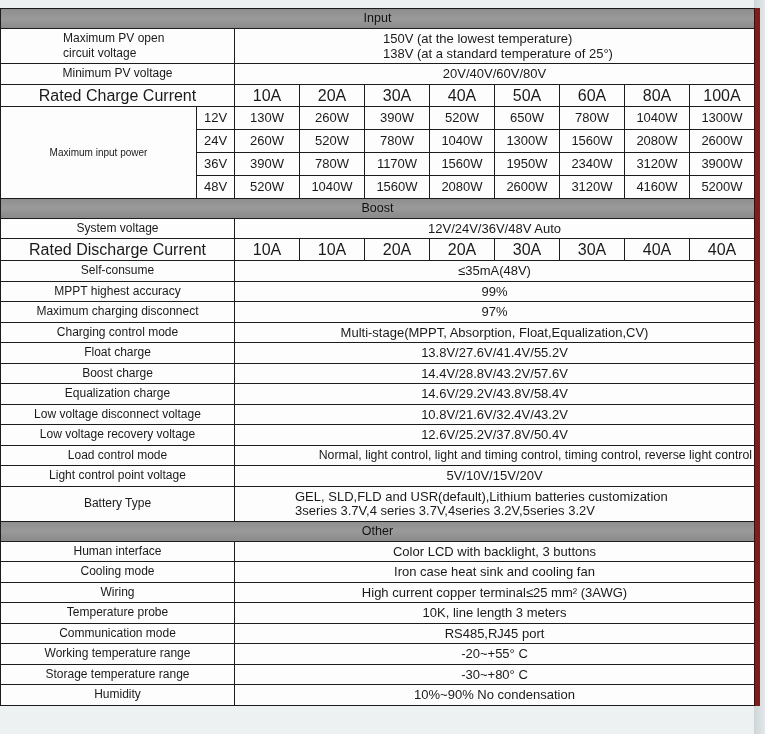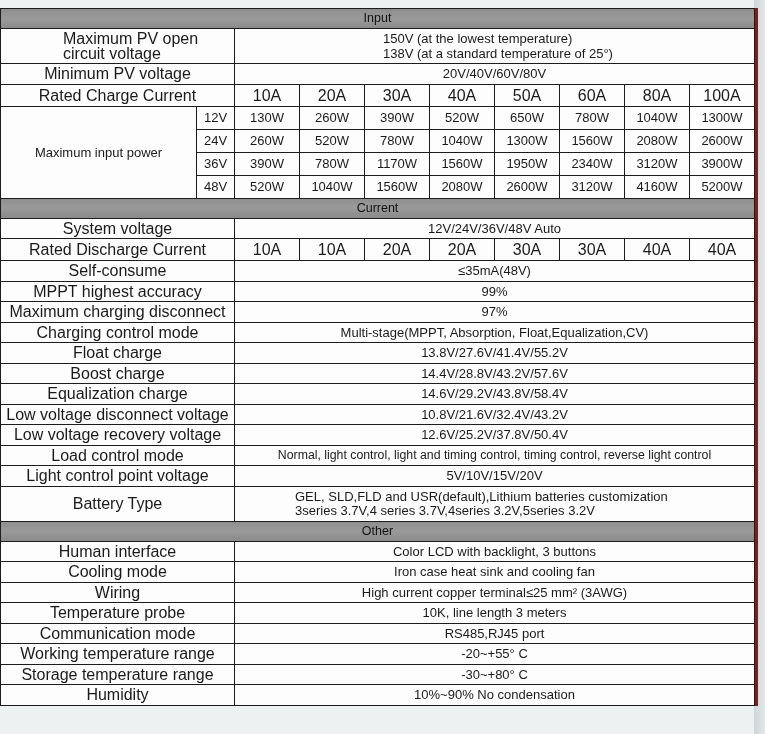--- a/index.html
+++ b/index.html
@@ -7,21 +7,21 @@
     width: 765px; height: 734px; overflow: hidden;
     background: #eef1f2;
     font-family: "Liberation Sans", sans-serif;
     color: #1a1a1a;
     position: relative;
   }
   .sheet {
     position: absolute; left: 0; top: 8px;
     width: 754px;
     background: #fdfdfd;
-    border-right: 4px solid #7f1d1d;
+    border-right: 6px solid #7f1d1d;
   }
   table {
     border-collapse: collapse;
     width: 754px;
     table-layout: fixed;
   }
   td {
     border: 1.5px solid #1c1c1c;
     text-align: center;
     font-size: 12.5px;
@@ -29,21 +29,21 @@
     line-height: 15px;
     white-space: nowrap;
     overflow: hidden;
   }
   .section td {
     background: linear-gradient(180deg, #8e8e8e 0%, #9a9a9a 50%, #8a8a8a 100%);
     height: 19px;
     font-size: 12.5px;
     color: #111;
   }
-  .lbl { font-size: 16px; }
+  .lbl { font-size: 12px; }
   .r2 td { height: 34px; }
   .r1 td { height: 19.5px; }
   .rp td { height: 22px; font-size: 13px; }
   .ra td { height: 21px; font-size: 16px; }
   .rv { font-size: 13px; }
   .left-lbl { text-align: left; padding-left: 62px; }
   .bt { text-align: left; padding-left: 60px; line-height: 14px; }
   .multi { white-space: normal; }
   .vcell { font-size: 13px; margin-left: 12px; }
   .right-faded {
@@ -94,21 +94,21 @@
     <td>10A</td>
     <td>20A</td>
     <td>30A</td>
     <td>40A</td>
     <td>50A</td>
     <td>60A</td>
     <td>80A</td>
     <td>100A</td>
   </tr>
   <tr class="rp">
-    <td rowspan="4" class="lbl" style="font-size:13px;">Maximum input  power</td>
+    <td rowspan="4" class="lbl" style="font-size:10px;">Maximum input  power</td>
     <td class="vcell">12V</td>
     <td>130W</td>
     <td>260W</td>
     <td>390W</td>
     <td>520W</td>
     <td>650W</td>
     <td>780W</td>
     <td>1040W</td>
     <td>1300W</td>
   </tr>
@@ -140,21 +140,21 @@
     <td>1040W</td>
     <td>1560W</td>
     <td>2080W</td>
     <td>2600W</td>
     <td>3120W</td>
     <td>4160W</td>
     <td>5200W</td>
   </tr>
 
   <tr class="section">
-    <td colspan="10">Current</td>
+    <td colspan="10">Boost</td>
   </tr>
   <tr class="r1">
     <td colspan="2" class="lbl">System voltage</td>
     <td colspan="8" class="rv">12V/24V/36V/48V Auto</td>
   </tr>
   <tr class="ra">
     <td colspan="2" class="lbl">Rated Discharge Current</td>
     <td>10A</td>
     <td>10A</td>
     <td>20A</td>
@@ -195,21 +195,21 @@
   <tr class="r1">
     <td colspan="2" class="lbl">Low voltage disconnect voltage</td>
     <td colspan="8" class="rv">10.8V/21.6V/32.4V/43.2V</td>
   </tr>
   <tr class="r1">
     <td colspan="2" class="lbl">Low voltage recovery voltage</td>
     <td colspan="8" class="rv">12.6V/25.2V/37.8V/50.4V</td>
   </tr>
   <tr class="r1">
     <td colspan="2" class="lbl">Load control mode</td>
-    <td colspan="8" class="rv" style="font-size:12.3px;">Normal, light control, light and timing control, timing control, reverse light control</td>
+    <td colspan="8" class="rv" style="font-size:12.3px;text-align:right;">Normal, light control, light and timing control, timing control, reverse light control</td>
   </tr>
   <tr class="r1">
     <td colspan="2" class="lbl">Light control point voltage</td>
     <td colspan="8" class="rv">5V/10V/15V/20V</td>
   </tr>
   <tr class="r2">
     <td colspan="2" class="lbl">Battery Type</td>
     <td colspan="8" class="rv bt">
       <div>GEL, SLD,FLD and USR(default),Lithium batteries customization</div>
       <div>3series 3.7V,4 series 3.7V,4series 3.2V,5series 3.2V</div>

